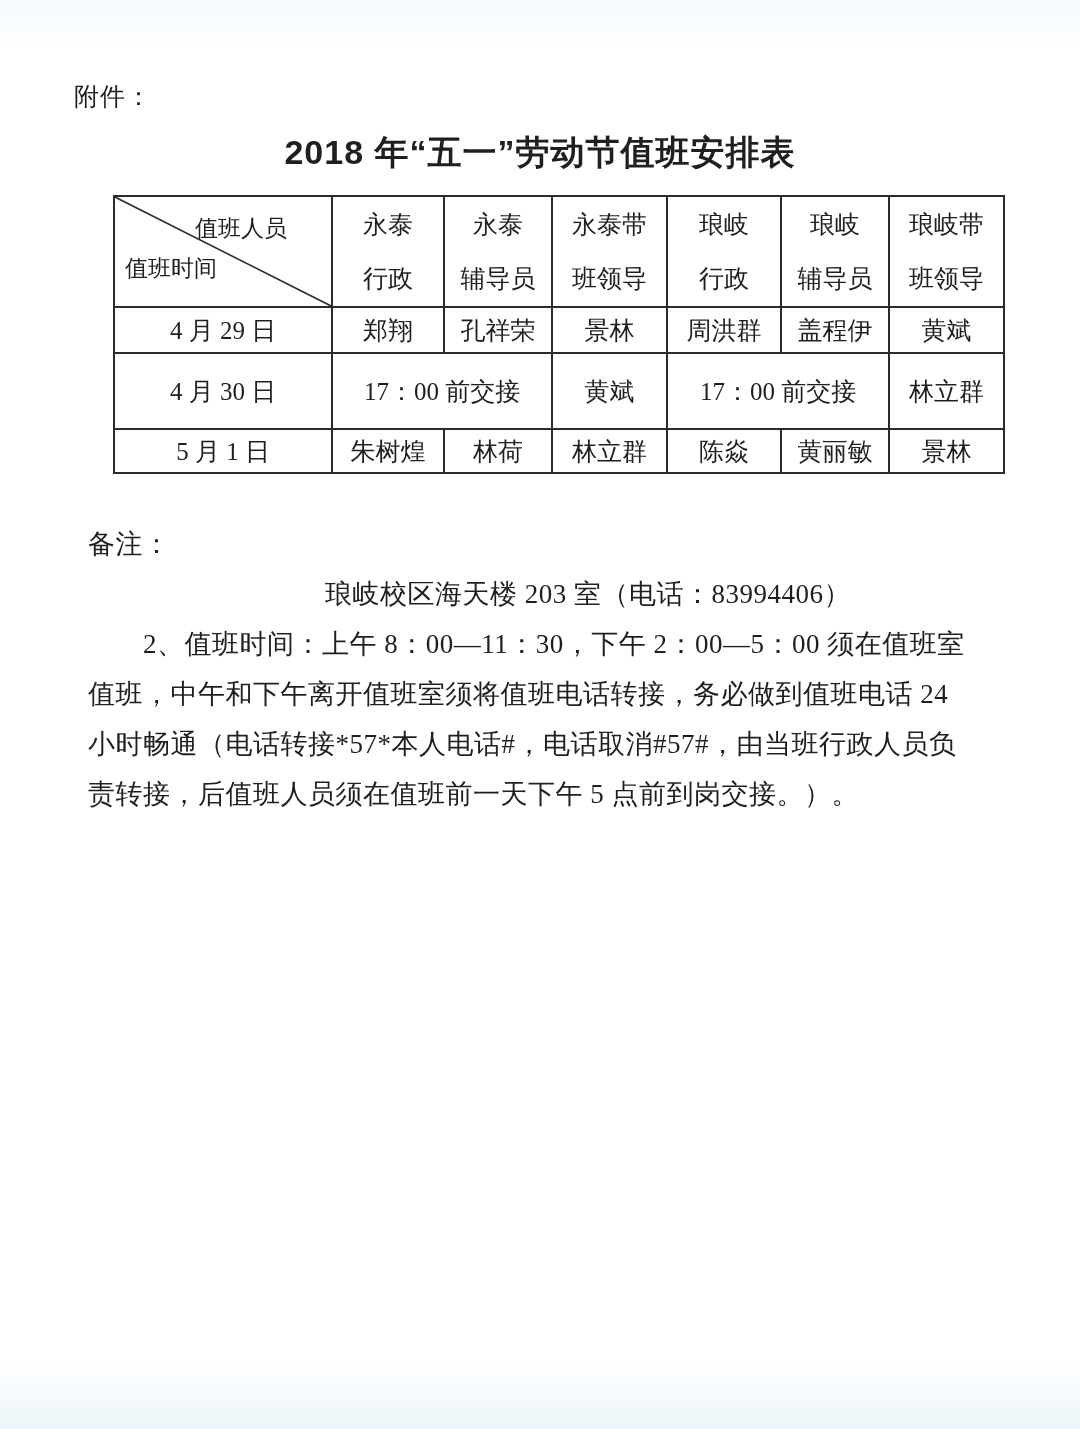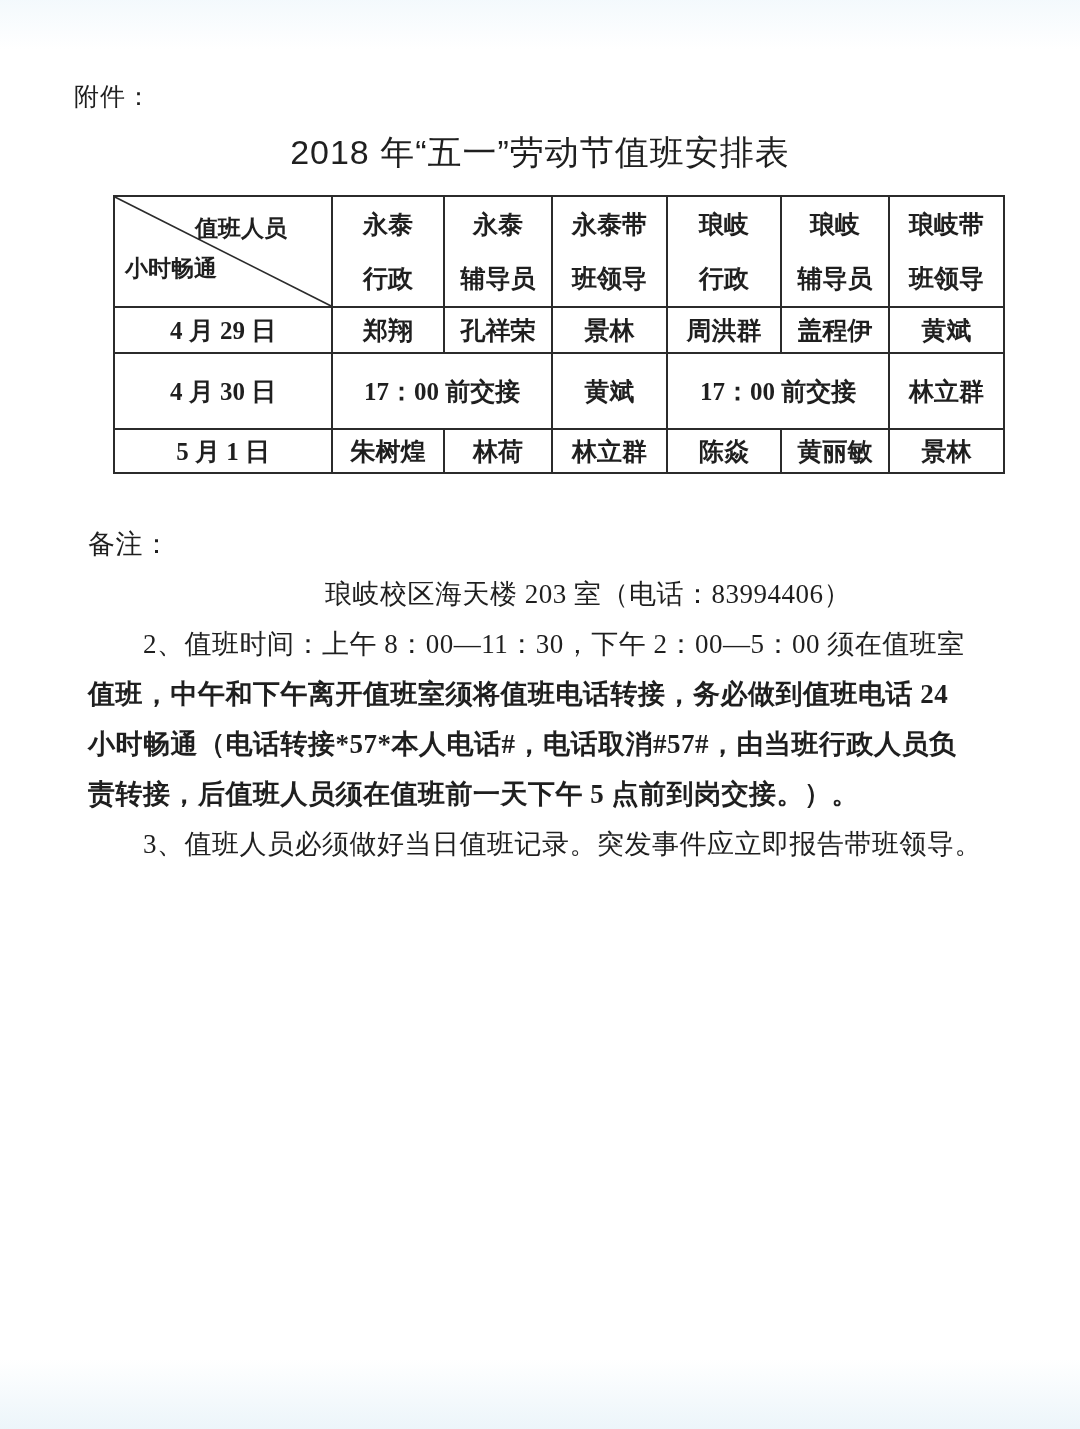--- a/index.html
+++ b/index.html
@@ -21,37 +21,37 @@
     font-size: 25px;
     letter-spacing: 1px;
   }
 
   .doc-title {
     position: absolute;
     left: 0; top: 130px;
     width: 100%;
     text-align: center;
     font-family: "Liberation Sans", "DejaVu Sans", sans-serif;
-    font-weight: 400;
+    font-weight: 700;
     font-size: 34px;
     letter-spacing: 1px;
   }
 
   table.duty-table {
     position: absolute;
     left: 113px; top: 195px;
     width: 890px;
     border-collapse: collapse;
     table-layout: fixed;
   }
   .duty-table th, .duty-table td {
     border: 2px solid #2b2b2b;
     text-align: center;
     vertical-align: middle;
-    font-weight: bold;
+    font-weight: normal;
     font-size: 25px;
     overflow: hidden;
     white-space: nowrap;
   }
   tr.header-row { height: 111px; }
   tr.data-row   { height: 76px; }
 
   th.hcell .hstack {
     display: flex;
     flex-direction: column;
@@ -81,21 +81,21 @@
     left: 88px; top: 519px;
     width: 960px;
     font-size: 27px;
   }
   .notes-label, .note-line {
     height: 50px;
     line-height: 50px;
     white-space: nowrap;
     letter-spacing: 0.5px;
   }
-  .indent-none { padding-left: 0; font-weight: bold; }
+  .indent-none { padding-left: 0; }
   .indent-para { padding-left: 55px; }
   .indent-deep { padding-left: 237px; }
 </style>
 </head>
 <body>
 
 <div class="attachment">附件：</div>
 
 <div class="doc-title">2018 年“五一”劳动节值班安排表</div>
 
@@ -109,21 +109,21 @@
     <col style="width:108px">
     <col style="width:115px">
   </colgroup>
   <tbody>
       <tr class="header-row">
     <th class="corner-cell">
       <svg class="corner-svg" viewBox="0 0 100 100" preserveAspectRatio="none">
         <line x1="0" y1="0" x2="100" y2="100" stroke="#2b2b2b" stroke-width="1.6" vector-effect="non-scaling-stroke"></line>
       </svg>
       <span class="corner-top">值班人员</span>
-      <span class="corner-bottom">小时畅通</span>
+      <span class="corner-bottom">值班时间</span>
     </th>
     <th class="hcell">
       <div class="hstack">
         <span>永泰</span>
         <span>行政</span>
       </div>
     </th>
     <th class="hcell">
       <div class="hstack">
         <span>永泰</span>
@@ -183,14 +183,13 @@
 </tbody>
   </table>
 
 <div class="notes">
   <div class="notes-label">备注：</div>
   <div class="note-line indent-deep">琅岐校区海天楼 203 室（电话：83994406）</div>
   <div class="note-line indent-para">2、值班时间：上午 8：00—11：30，下午 2：00—5：00 须在值班室</div>
   <div class="note-line indent-none">值班，中午和下午离开值班室须将值班电话转接，务必做到值班电话 24</div>
   <div class="note-line indent-none">小时畅通（电话转接*57*本人电话#，电话取消#57#，由当班行政人员负</div>
   <div class="note-line indent-none">责转接，后值班人员须在值班前一天下午 5 点前到岗交接。）。</div>
-  <div class="note-line indent-para">3、值班人员必须做好当日值班记录。突发事件应立即报告带班领导。</div>
 </div>
 
 </body></html>

